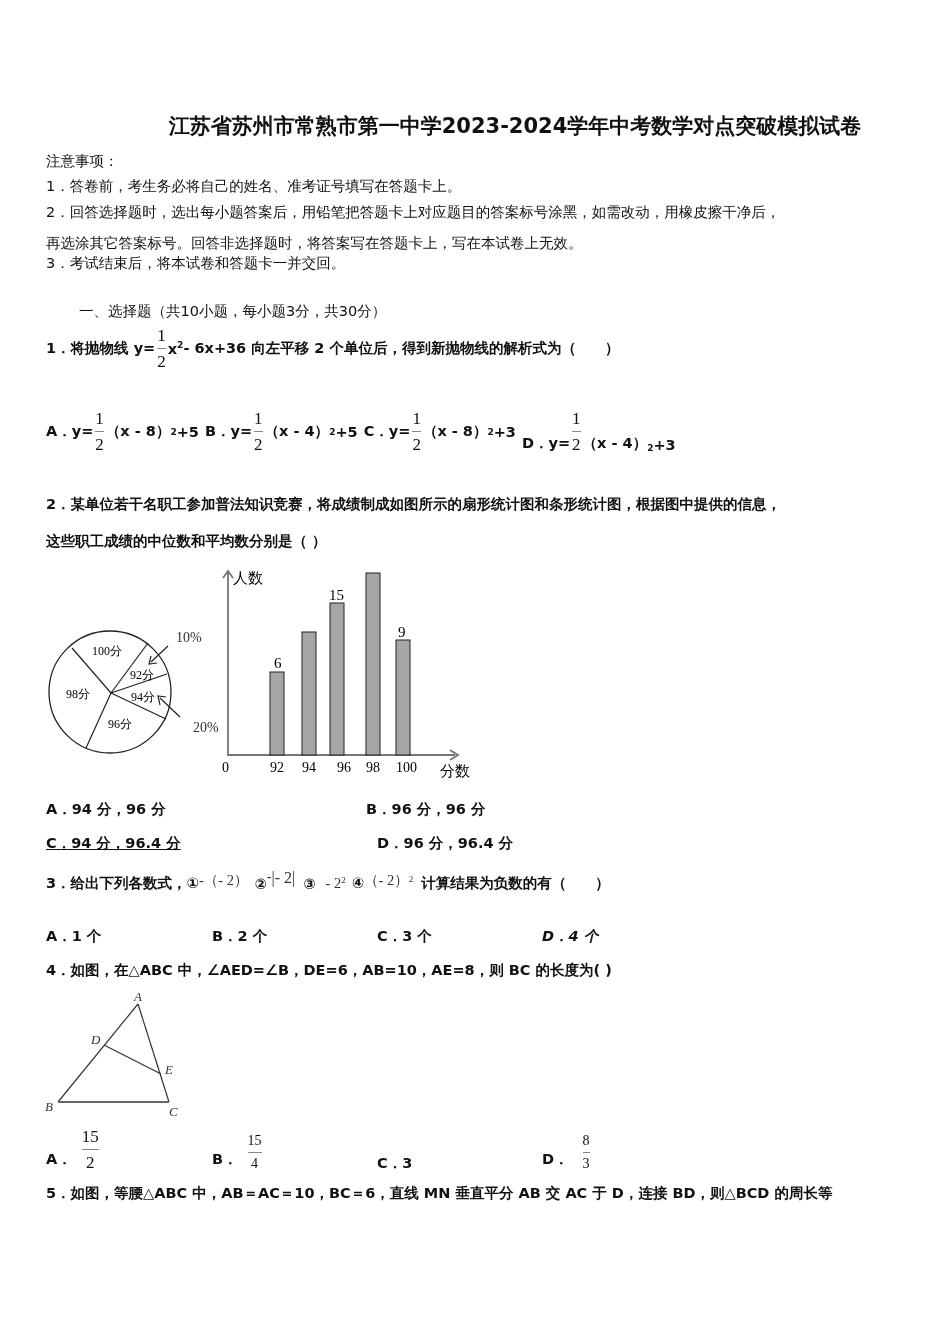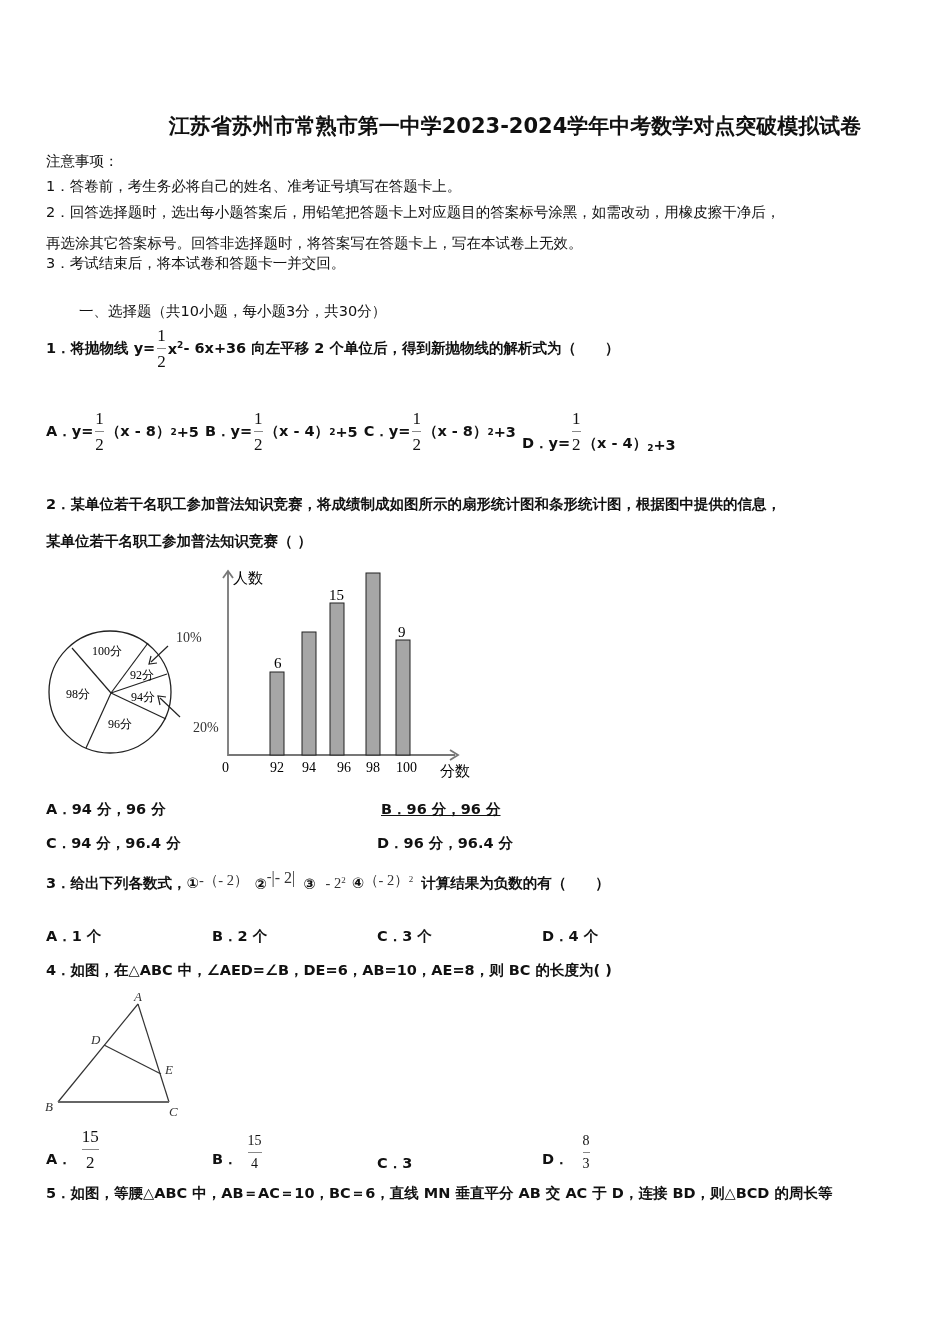--- a/index.html
+++ b/index.html
@@ -79,21 +79,21 @@
         <span class="num">1</span>
         <span class="den">2</span>
       </span>
     <span>（x - 4）</span>
       <sup>2</sup>
       <span>+3</span>
   </span>
 </div>
 
 <div class="abs txt" style="left:46px; top:495px;">2．某单位若干名职工参加普法知识竞赛，将成绩制成如图所示的扇形统计图和条形统计图，根据图中提供的信息，</div>
-<div class="abs txt" style="left:46px; top:532px;">某单位若干名职工参加普法知识竞赛（ ）</div>
+<div class="abs txt" style="left:46px; top:532px;">这些职工成绩的中位数和平均数分别是（ ）</div>
 
 <svg class="abs" style="left:40px; top:600px;" width="200" height="170" viewBox="40 600 200 170">
   <circle cx="110" cy="692" r="61" fill="#fff" stroke="#222" stroke-width="1.3"></circle>
 
   <g stroke="#222" stroke-width="1.2" fill="none">
     <line x1="111" y1="693" x2="72" y2="648"></line>
     <line x1="111" y1="693" x2="148" y2="643"></line>
     <line x1="111" y1="693" x2="167" y2="674"></line>
     <line x1="111" y1="693" x2="166" y2="719"></line>
     <line x1="111" y1="693" x2="86" y2="748"></line>
@@ -133,37 +133,37 @@
   <text x="440" y="776" font-size="15" font-family="DejaVu Sans, sans-serif">分数</text>
   <text x="222" y="772" font-size="14">0</text>
   <text x="270" y="772" font-size="14">92</text>
   <text x="302" y="772" font-size="14">94</text>
   <text x="337" y="772" font-size="14">96</text>
   <text x="366" y="772" font-size="14">98</text>
   <text x="396" y="772" font-size="14">100</text>
 </svg>
 
 <div class="abs txt" style="left:46px; top:800px;">A．94 分，96 分</div>
-<div class="abs txt" style="left:381px; top:800px;text-decoration:underline;">B．96 分，96 分</div>
-<div class="abs txt" style="left:46px; top:834px;">C．94 分，96.4 分</div>
+<div class="abs txt" style="left:366px; top:800px;">B．96 分，96 分</div>
+<div class="abs txt" style="left:46px; top:834px;text-decoration:underline;">C．94 分，96.4 分</div>
 <div class="abs txt" style="left:377px; top:834px;">D．96 分，96.4 分</div>
 
 <div class="abs txt" style="left:46px; top:874px; display:flex; align-items:center;">
   <span>3．给出下列各数式，</span>
   <span><span>①</span><span class="math" style="position:relative;top:-3px;">-（- 2）</span></span>
   <span style="margin-left:6px;"><span>②</span><span class="math" style="position:relative;top:-8px;">-</span><span class="math" style="position:relative;top:-6px;font-size:16px;">|- 2|</span></span>
   <span style="margin-left:8px;"><span>③</span><span class="math" style="margin-left:10px;">- 2</span><sup class="math">2</sup></span>
   <span style="margin-left:6px;"><span>④</span><span class="math" style="position:relative;top:-3px;">（- 2）</span><sup class="math">2</sup></span>
   <span style="margin-left:8px;">计算结果为负数的有（　　）</span>
 </div>
 
 <div class="abs txt" style="left:46px; top:927px;">A．1 个</div>
 <div class="abs txt" style="left:212px; top:927px;">B．2 个</div>
 <div class="abs txt" style="left:377px; top:927px;">C．3 个</div>
-<div class="abs txt" style="left:542px; top:927px;">D．4 个</div>
+<div class="abs txt" style="left:542px; top:927px;font-style:italic;">D．4 个</div>
 
 <div class="abs txt" style="left:46px; top:961px;">4．如图，在△ABC 中，∠AED=∠B，DE=6，AB=10，AE=8，则 BC 的长度为(  )</div>
 
 <svg class="abs" style="left:40px; top:985px;" width="150" height="135" viewBox="40 985 150 135">
   <g stroke="#333" stroke-width="1.2" fill="none">
     <line x1="138" y1="1004" x2="58" y2="1102"></line>
     <line x1="138" y1="1004" x2="169" y2="1102"></line>
     <line x1="58" y1="1102" x2="169" y2="1102" stroke-width="1.8" stroke="#666"></line>
     <line x1="104" y1="1045" x2="161" y2="1074"></line>
   </g>

